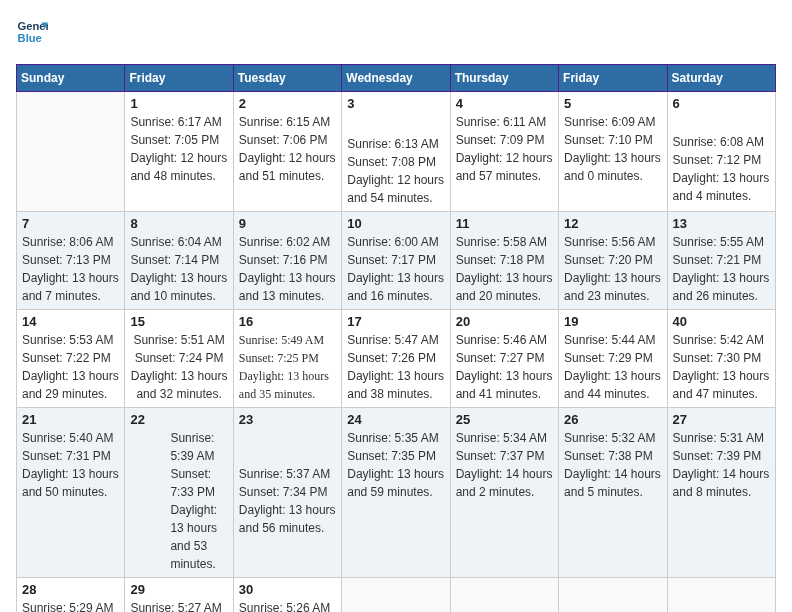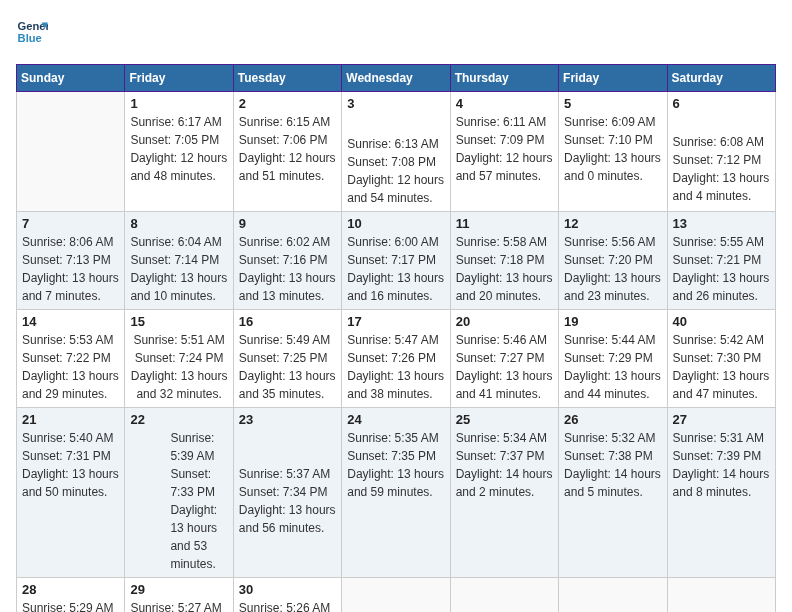--- a/index.html
+++ b/index.html
@@ -220,21 +220,21 @@
         </td>
         <td>
           <div class="day-number">15</div>
           <div class="day-info" style="white-space: pre-line; text-align: center;">Sunrise: 5:51 AM
 Sunset: 7:24 PM
 Daylight: 13 hours
 and 32 minutes.</div>
         </td>
         <td>
           <div class="day-number">16</div>
-          <div class="day-info" style="white-space: pre-line;">Sunrise: 5:49 AM
+          <div class="day-info" style="white-space: pre-line; font-family: Liberation Serif, serif;">Sunrise: 5:49 AM
 Sunset: 7:25 PM
 Daylight: 13 hours
 and 35 minutes.</div>
         </td>
         <td>
           <div class="day-number">17</div>
           <div class="day-info" style="white-space: pre-line;">Sunrise: 5:47 AM
 Sunset: 7:26 PM
 Daylight: 13 hours
 and 38 minutes.</div>

